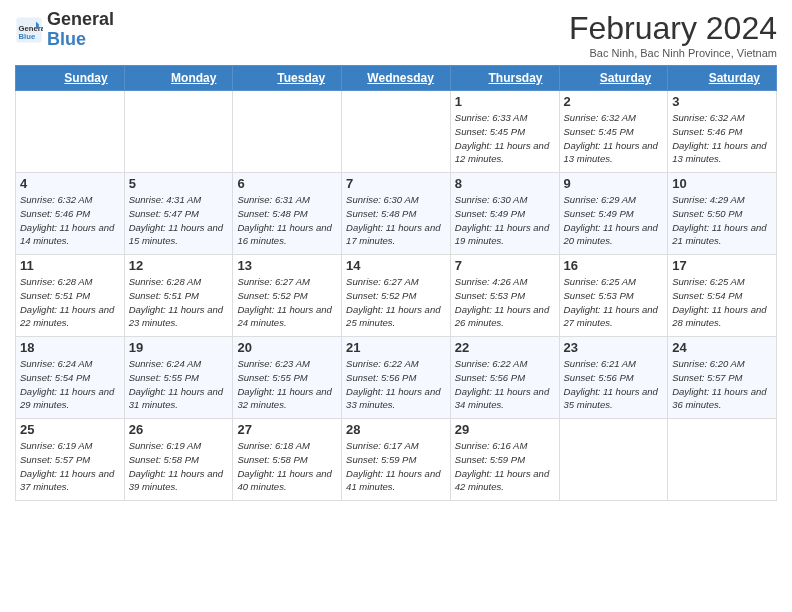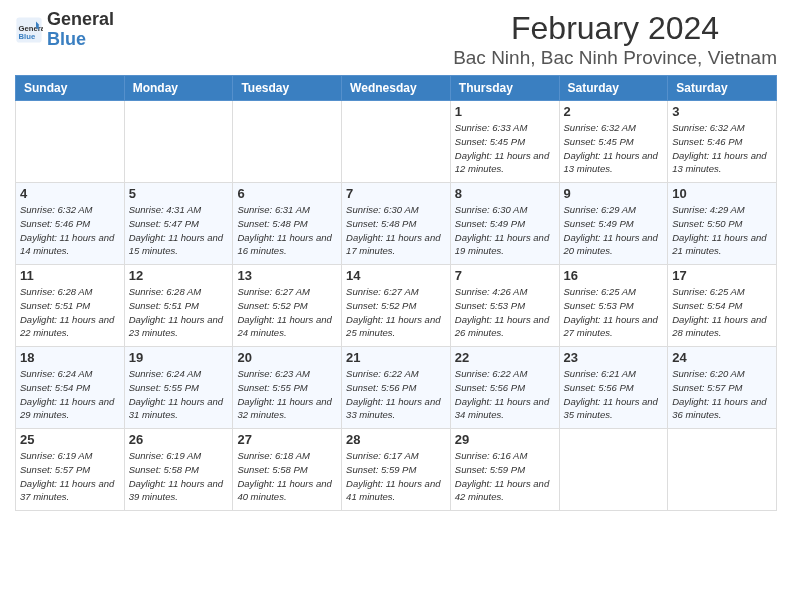--- a/index.html
+++ b/index.html
@@ -30,45 +30,46 @@
       font-size: 18px;
       font-weight: bold;
       color: #333;
       line-height: 1.1;
     }
     .logo-icon {
       width: 28px;
       height: 28px;
     }
     .title-block {
-      text-align: center;
+      text-align: right;
       margin-left: 17px;
     }
     .month-title {
       font-size: 32px;
       font-weight: normal;
       color: #333;
     }
     .location {
-      font-size: 19px;
+      font-size: 11px;
       color: #555;
     }
     .calendar {
       width: 100%;
       border-collapse: collapse;
       border: 1px solid #ccc;
     }
     .calendar th {
       background: #3a7fc1;
       color: #fff;
       font-size: 12px;
       font-weight: bold;
-      padding: 5px 8px;
-      text-align: left;
+      padding: 5px 16px;
+      text-align: right;
       border: 1px solid #5590cc;
+      text-decoration: underline;
     }
     .calendar td {
       vertical-align: top;
       border: 1px solid #ddd;
       padding: 3px 4px;
       width: calc(100% / 7);
       height: 82px;
       background: #fff;
     }
     .calendar tr:nth-child(even) td {

